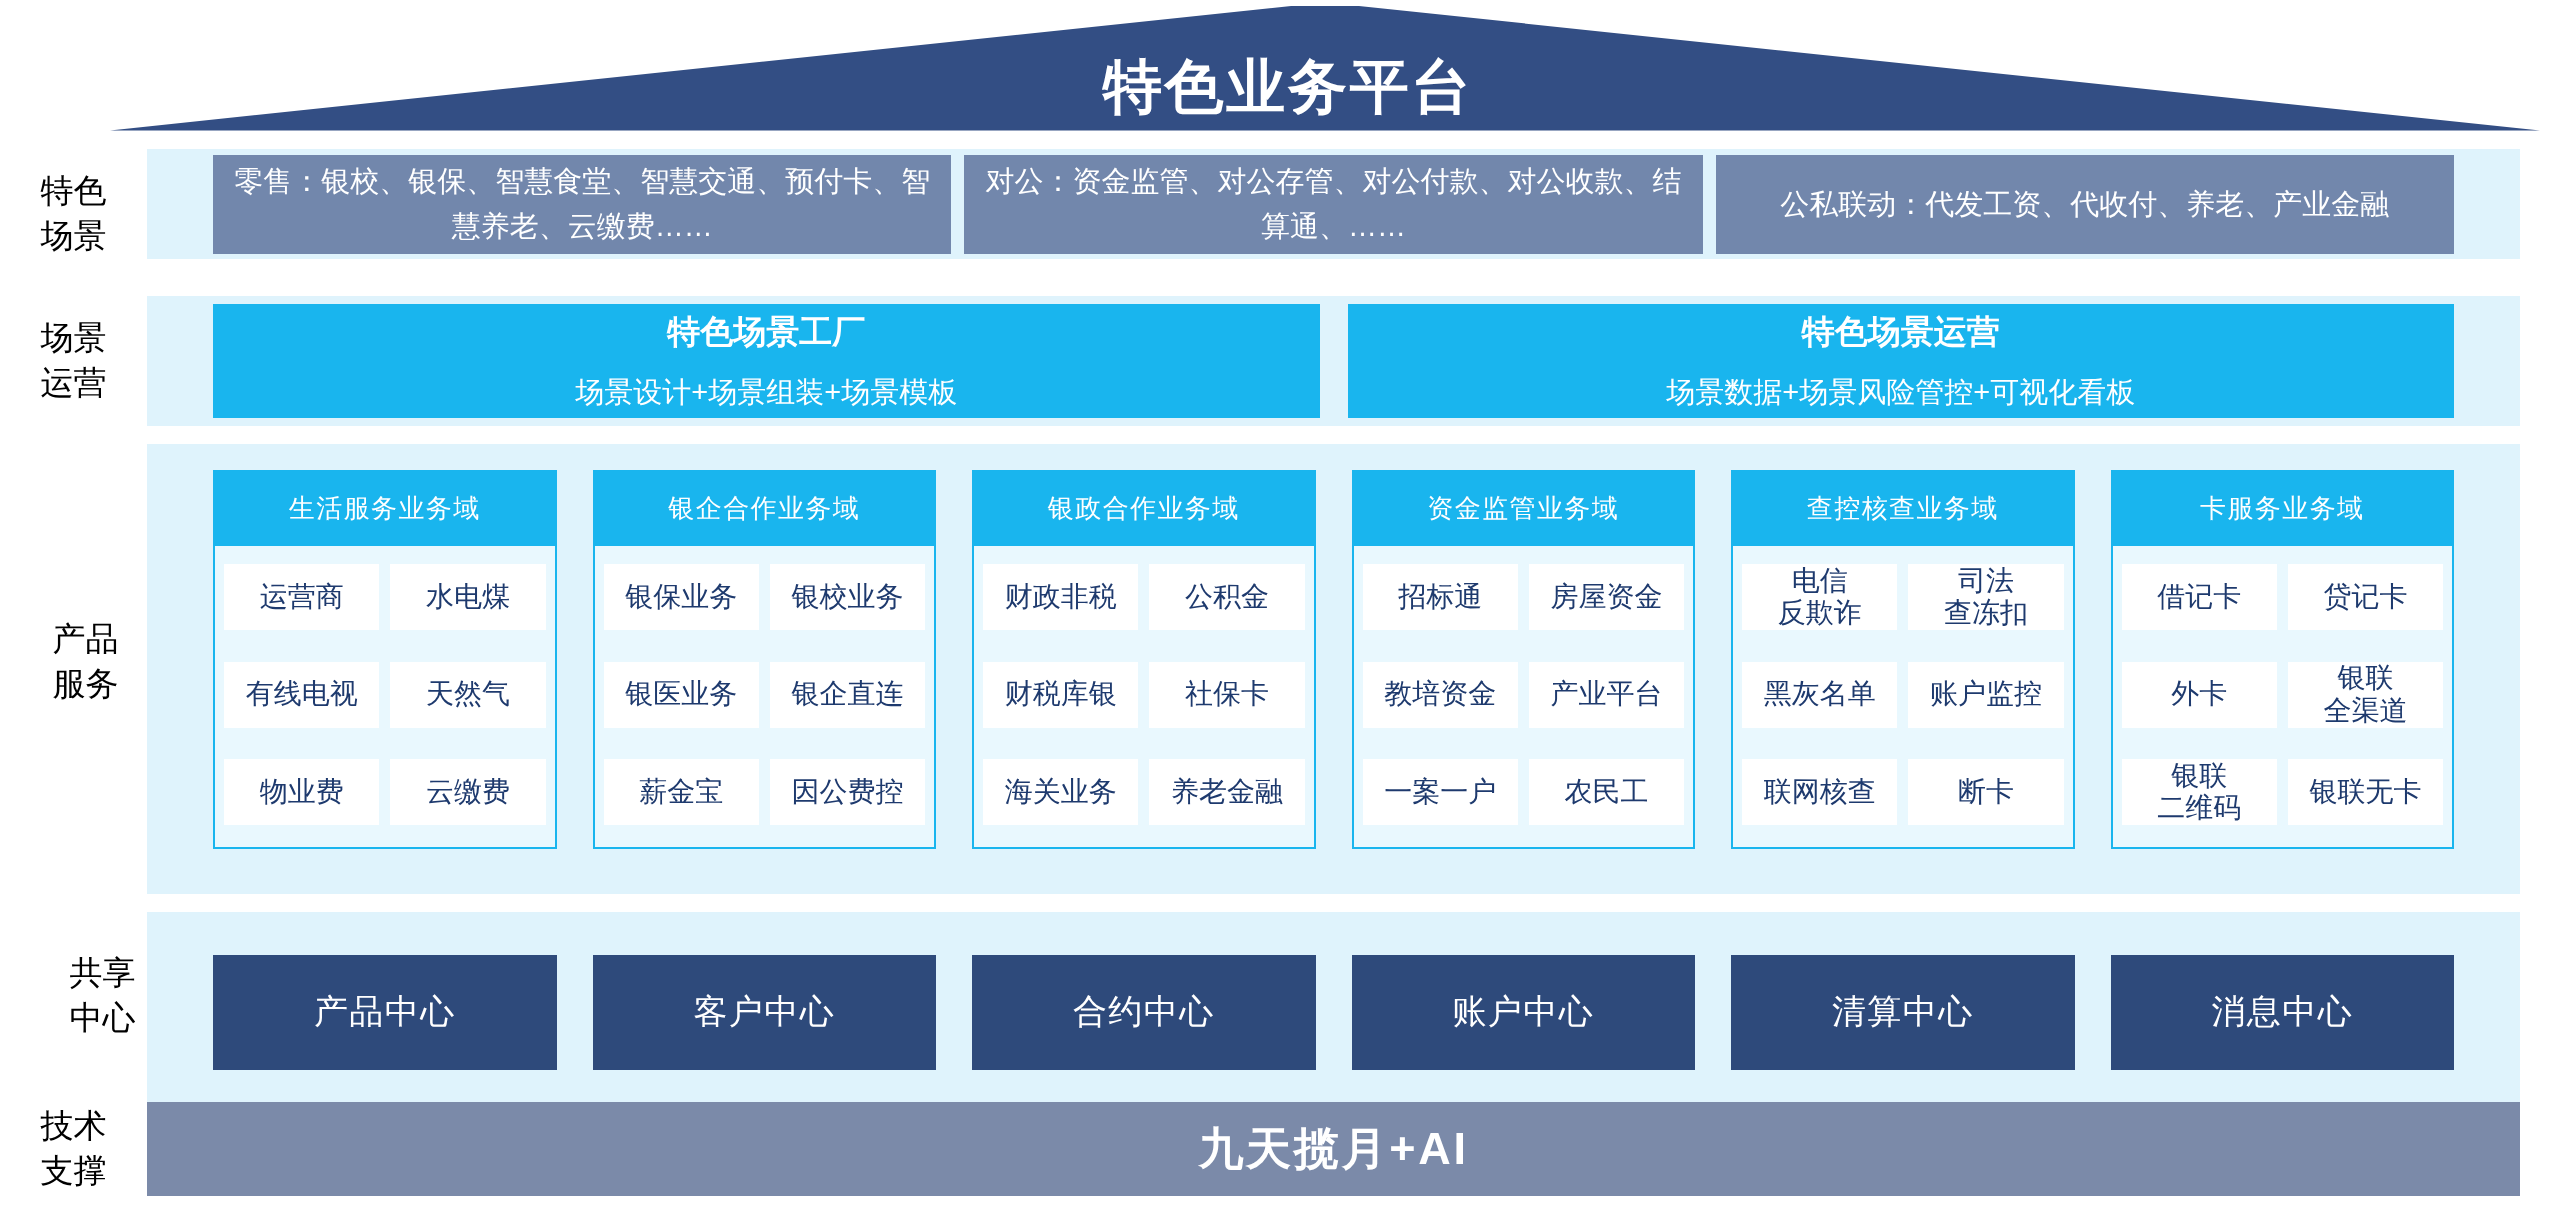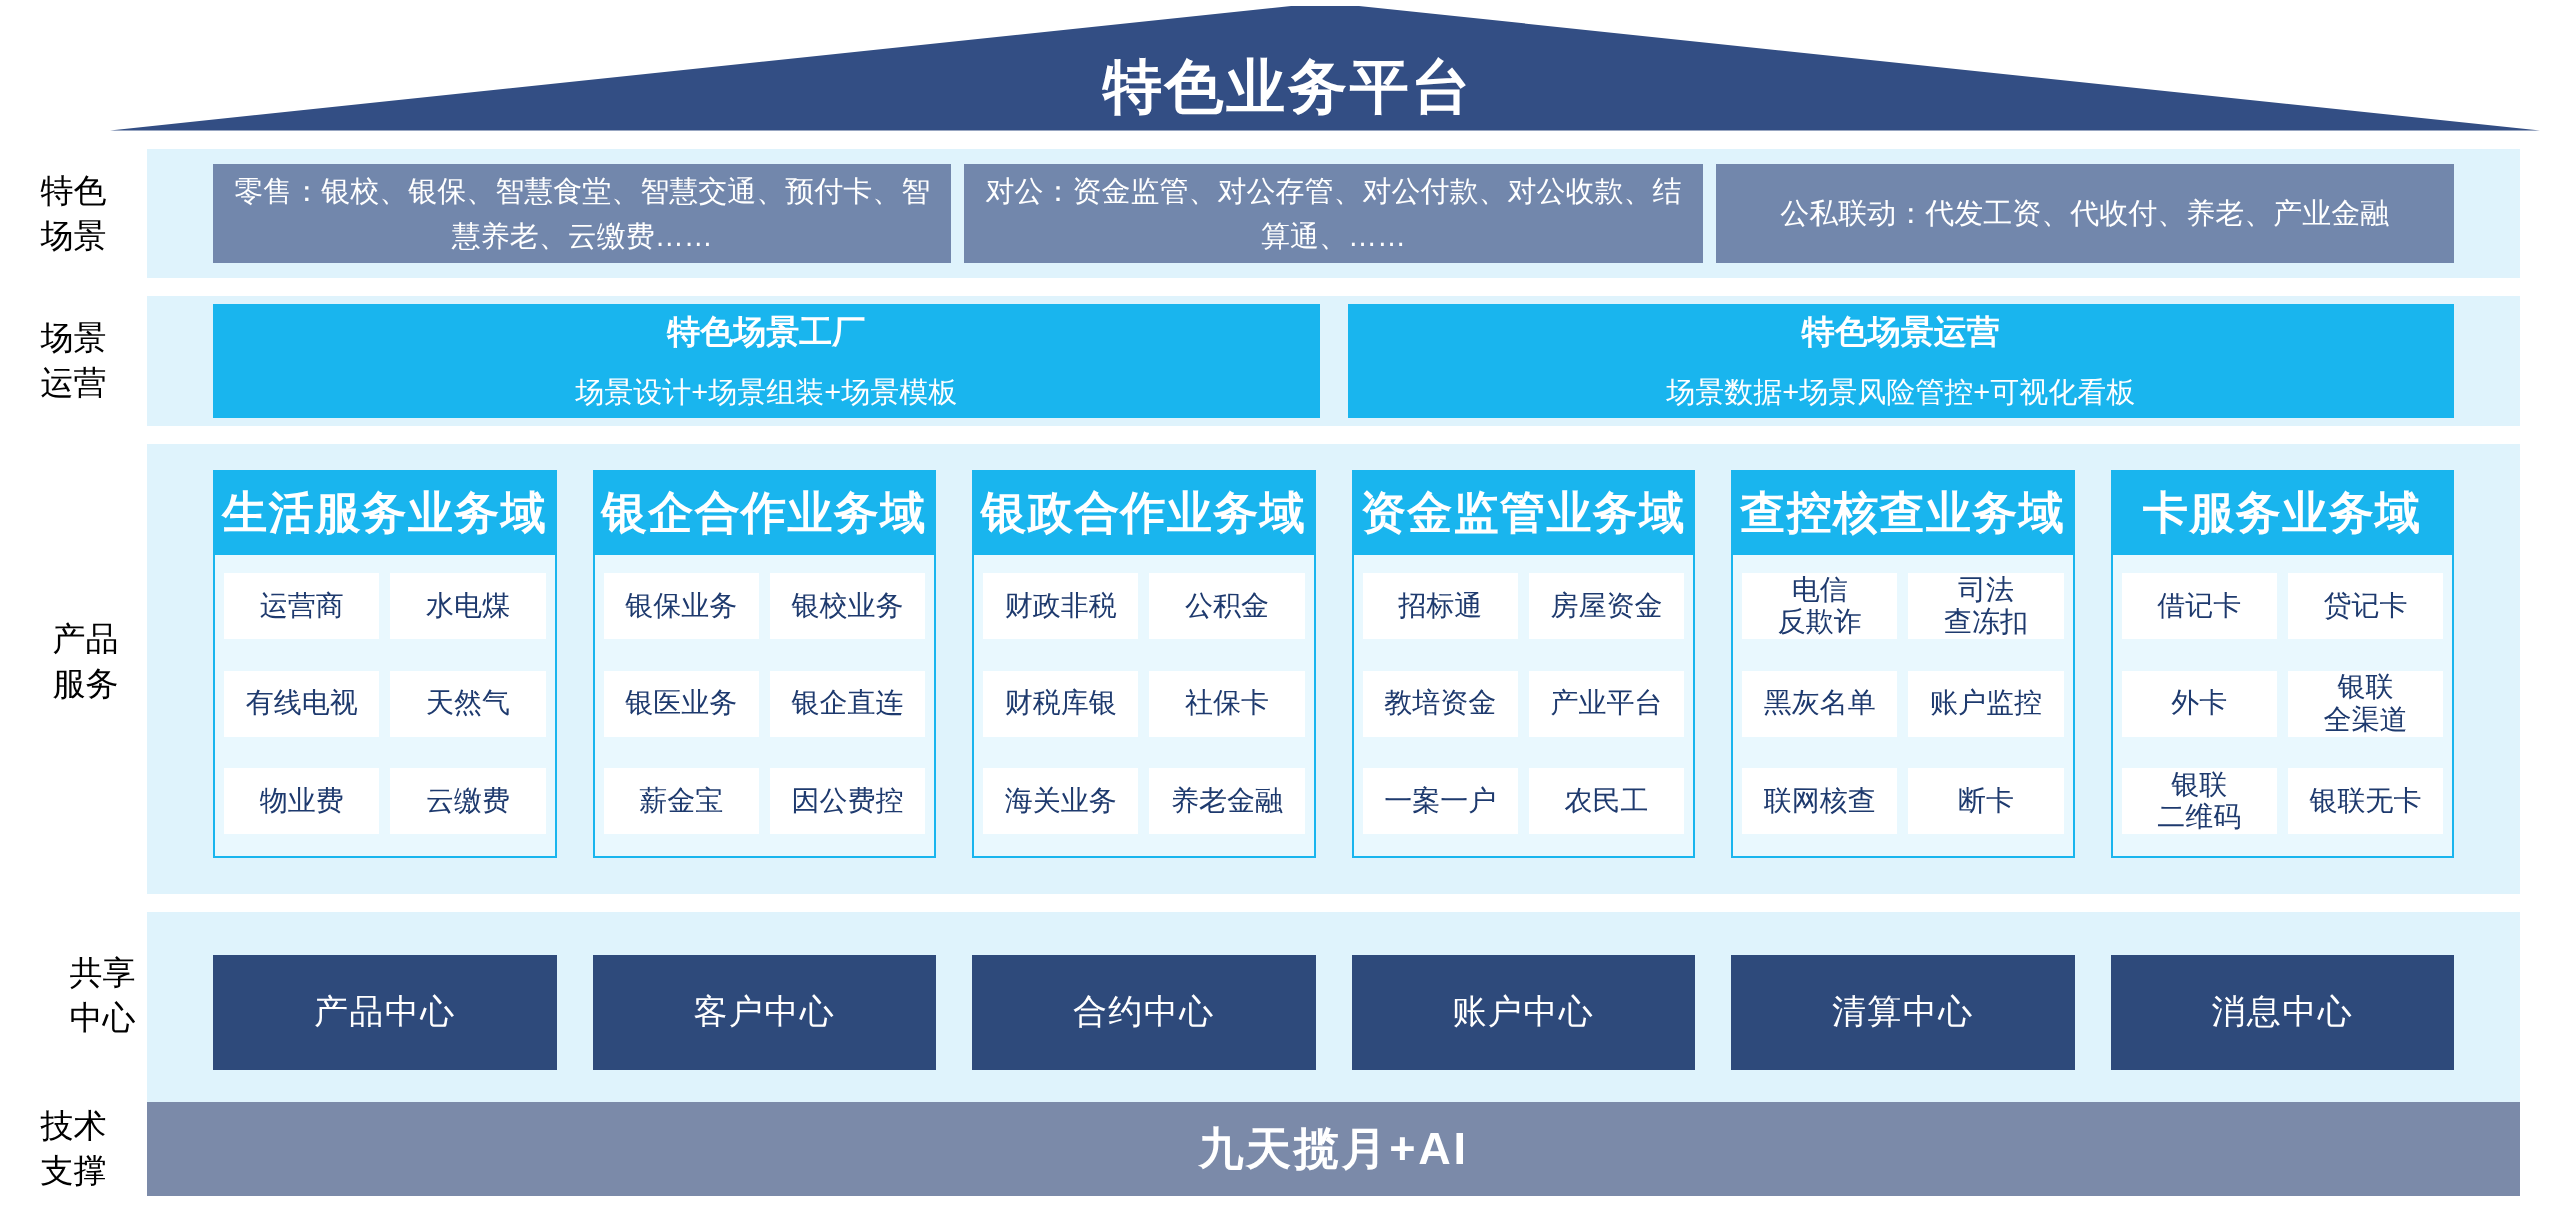--- a/index.html
+++ b/index.html
@@ -13,35 +13,35 @@
         font-size:59px;font-weight:bold;letter-spacing:2.7px;}
 
   
   .side-label{position:absolute;left:0;width:147px;display:flex;align-items:center;justify-content:center;
         text-align:center;color:#000000;font-size:33px;line-height:1.35;white-space:pre-line;}
 
   
   .band{position:absolute;left:147px;width:2373px;background:#DFF3FC;box-sizing:border-box;}
 
   
-  .band1{top:149px;height:129px;display:flex;gap:13px;align-items:center;padding:0 66px;}
+  .band1{top:149px;height:110px;display:flex;gap:13px;align-items:center;padding:0 66px;}
   .gray-box{flex:1;height:99px;background:#7287AC;color:#ffffff;font-size:29px;line-height:1.55;
         display:flex;align-items:center;justify-content:center;text-align:center;padding:0 19px;box-sizing:border-box;}
 
   
   .band2{top:296px;height:130px;display:flex;gap:28px;align-items:center;padding:0 66px;}
   .cyan-box{flex:1;height:114px;background:#19B5EE;color:#ffffff;display:flex;flex-direction:column;
         align-items:center;justify-content:center;gap:18px;}
   .cyan-title{font-size:33px;font-weight:bold;}
   .cyan-sub{font-size:29px;}
 
   
   .band3{top:444px;height:450px;display:flex;gap:36px;align-items:flex-start;padding:26px 66px 0;}
   .domain-col{flex:1;display:flex;flex-direction:column;}
-  .domain-header{height:85px;background:#19B5EE;color:#ffffff;font-size:45px;font-weight:bold;
+  .domain-header{height:76px;background:#19B5EE;color:#ffffff;font-size:26px;font-weight:normal;
         display:flex;align-items:center;justify-content:center;letter-spacing:1.4px;}
   .domain-panel{background:#E9F8FE;border:2.1px solid #19B5EE;border-top:none;display:grid;
         grid-template-columns:1fr 1fr;column-gap:11px;row-gap:31.5px;padding:18px 9px 22px;}
   .cell{height:66px;background:#ffffff;color:#1E3A6E;font-size:28px;line-height:1.15;
         display:flex;align-items:center;justify-content:center;text-align:center;white-space:pre-line;}
 
   
   .band4{top:912px;height:200px;display:flex;gap:36px;align-items:center;padding:0 66px;}
   .center-box{flex:1;height:115px;background:#2E4A7B;color:#ffffff;font-size:34px;
         display:flex;align-items:center;justify-content:center;letter-spacing:1.4px;}

